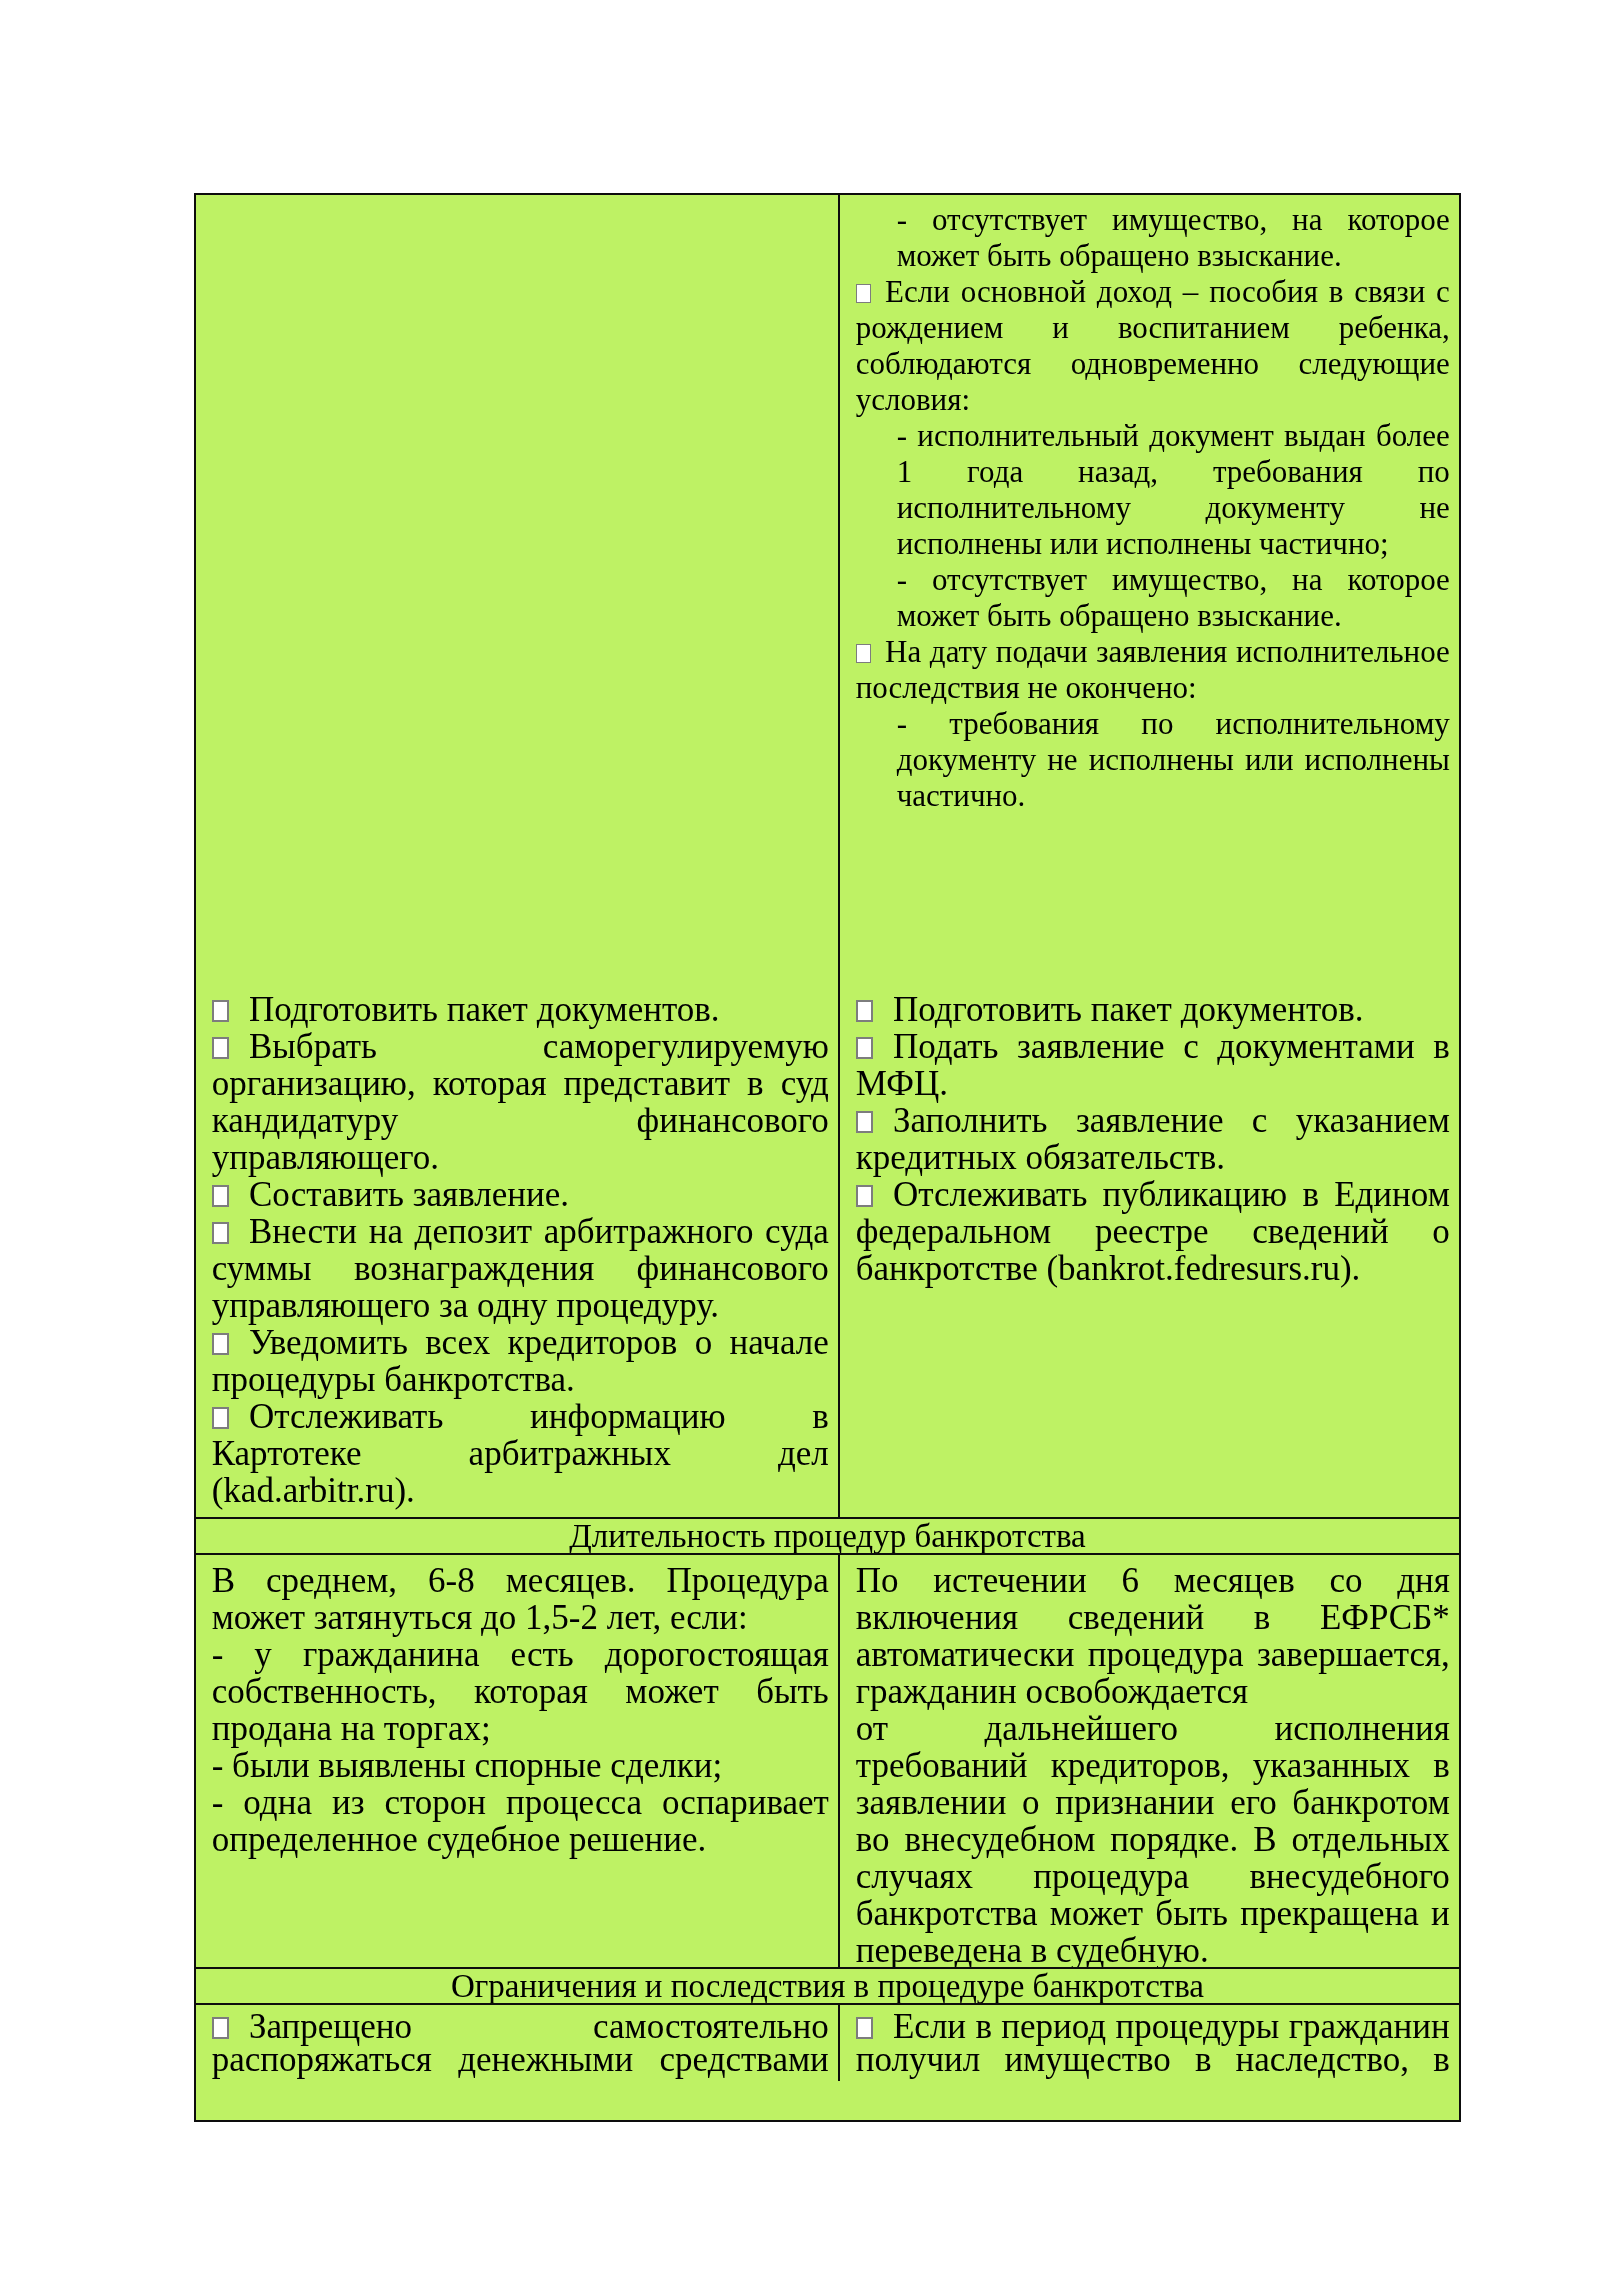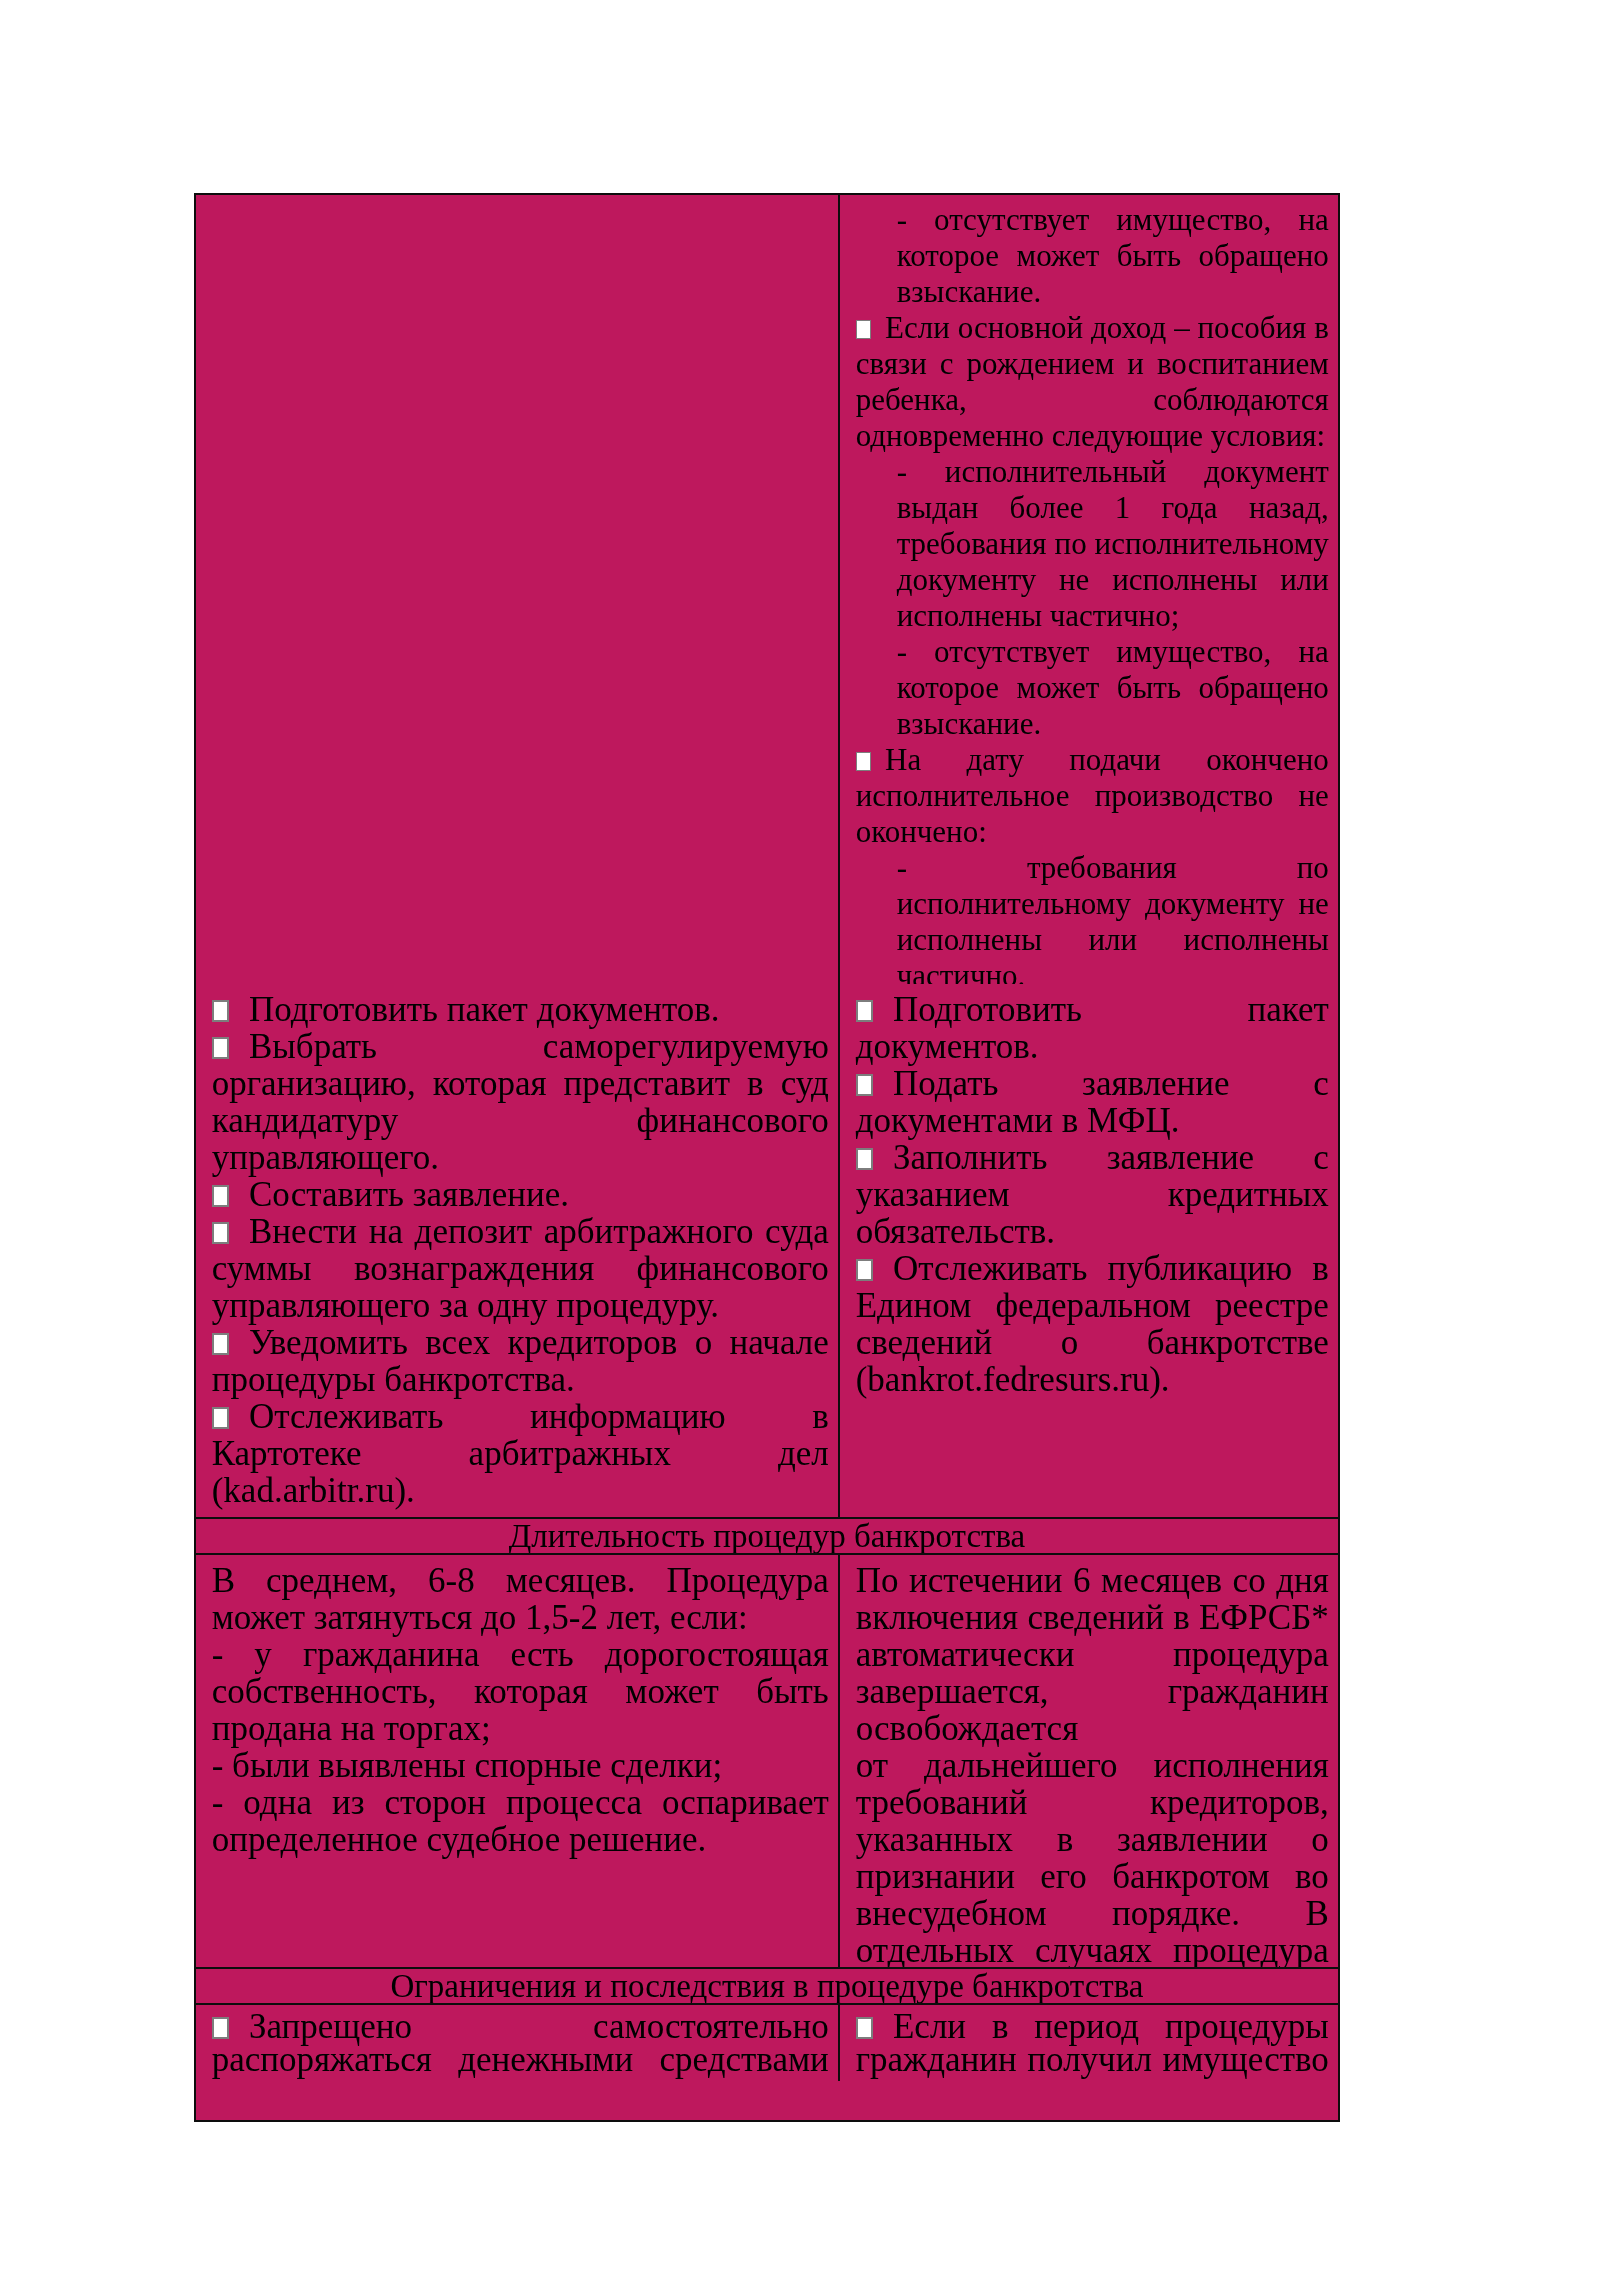--- a/index.html
+++ b/index.html
@@ -1,22 +1,22 @@
 <!DOCTYPE html>
 <html style="font-size:10.5px"><head>
 <meta charset="utf-8">
 <style>
   html,body{margin:0;padding:0;}
   body{
     width:1623px;height:2295px;background:#ffffff;position:relative;
     font-family:"Liberation Serif", serif;color:#000;
   }
   .tbl{
-    position:absolute;left:194px;top:193px;width:1146px;height:1929px;
-    border:2.6px solid #0d0d0d;box-sizing:border-box;background:#be185d;
+    position:absolute;left:194px;top:193px;width:1267px;height:1929px;
+    border:2.6px solid #0d0d0d;box-sizing:border-box;background:#bef264;
   }
   .trow{display:grid;grid-template-columns:642px 1fr;overflow:hidden;box-sizing:border-box;}
   .r1{height:789px;}
   .r2{height:533px;}
   .r3{height:412px;}
   .r4{height:76px;}
   .shdr{
     height:38px;border-top:2.6px solid #0d0d0d;border-bottom:2.6px solid #0d0d0d;
     box-sizing:border-box;display:flex;align-items:center;justify-content:center;
     font-size:33px;line-height:33px;overflow:hidden;white-space:nowrap;
@@ -42,21 +42,21 @@
 
 <div class="tbl">
 
   <div class="trow r1">
     <div class="cell small"></div>
     <div class="cell cell-r small">
       <p class="dash-ind">- отсутствует имущество, на которое может быть обращено взыскание.</p>
       <p><span class="cb"></span><span>Если основной доход – пособия в связи с рождением и воспитанием ребенка, соблюдаются одновременно следующие условия:</span></p>
       <p class="dash-ind">- исполнительный документ выдан более 1 года назад, требования по исполнительному документу не исполнены или исполнены частично;</p>
       <p class="dash-ind">- отсутствует имущество, на которое может быть обращено взыскание.</p>
-      <p><span class="cb"></span><span>На дату подачи окончено исполнительное производство не окончено:</span></p>
+      <p><span class="cb"></span><span>На дату подачи заявления исполнительное последствия не окончено:</span></p>
       <p class="dash-ind">- требования по исполнительному документу не исполнены или исполнены частично.</p>
     </div>
   </div>
 
 
   <div class="trow r2">
     <div class="cell big">
       <p><span class="cb"></span><span>Подготовить пакет документов.</span></p>
       <p><span class="cb"></span><span>Выбрать саморегулируемую организацию, которая представит в суд кандидатуру финансового управляющего.</span></p>
       <p><span class="cb"></span><span>Составить заявление.</span></p>

